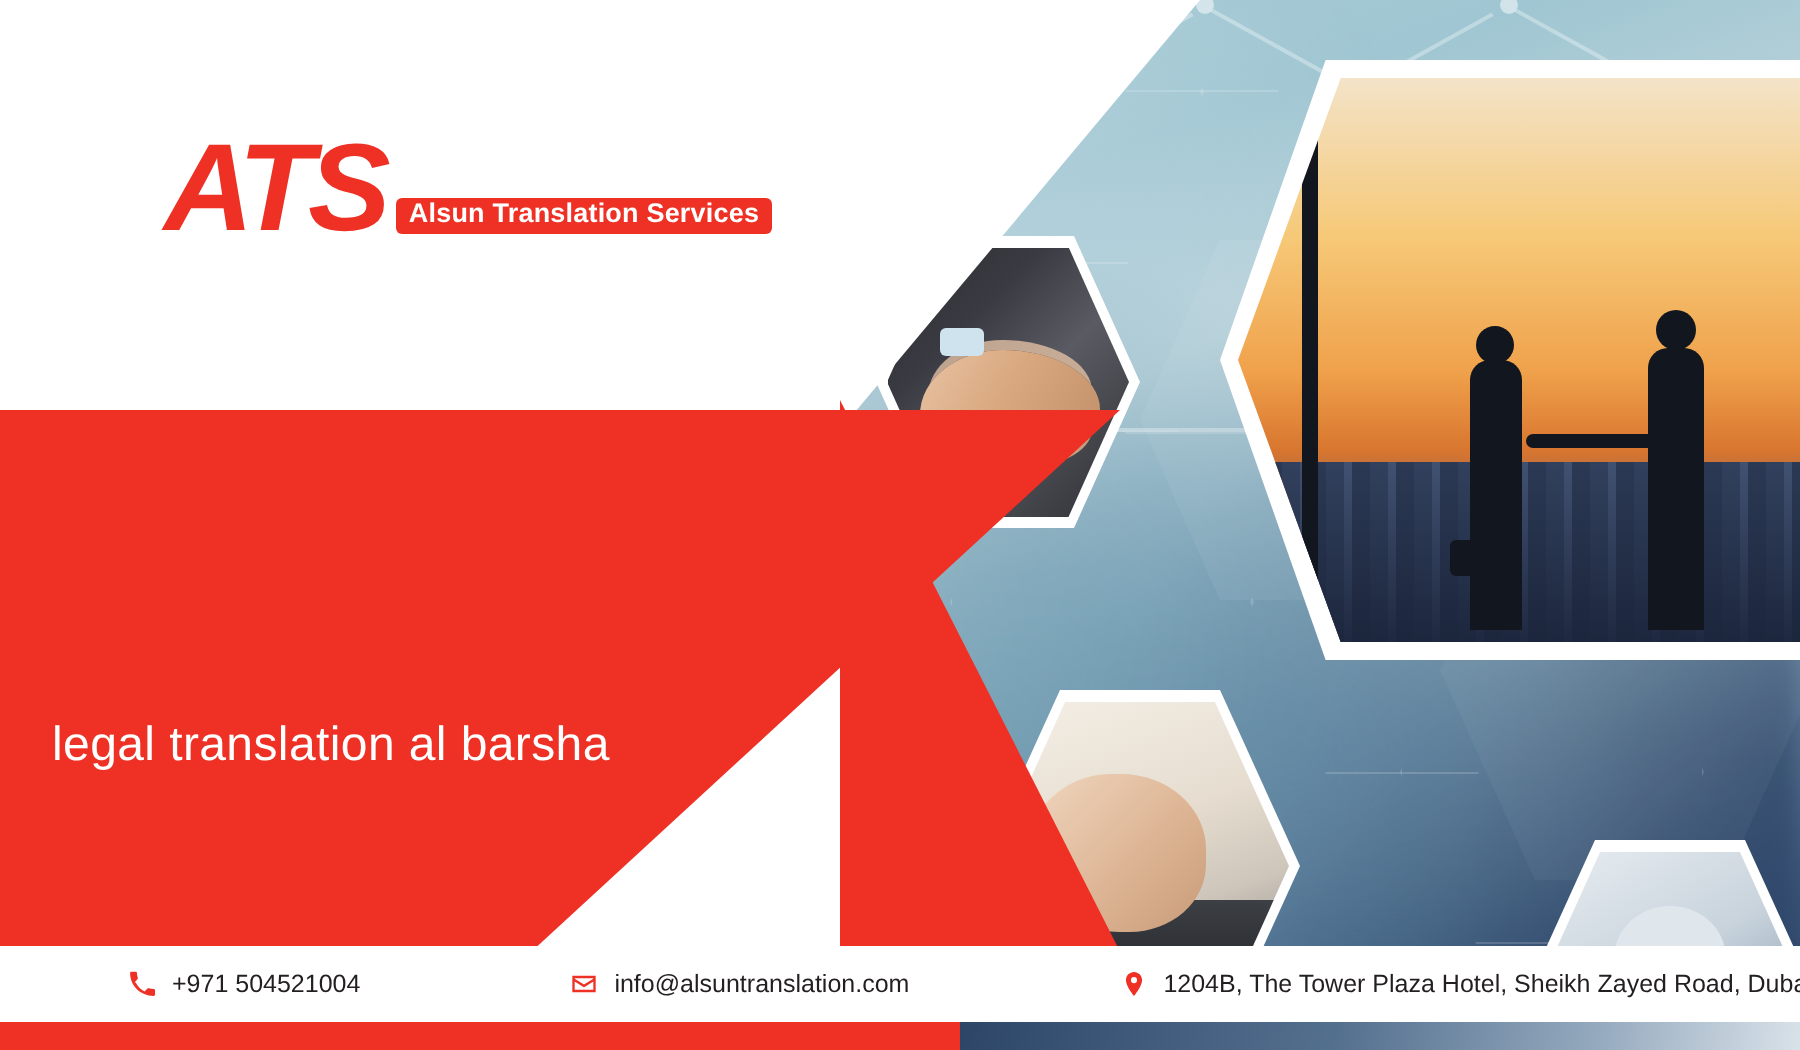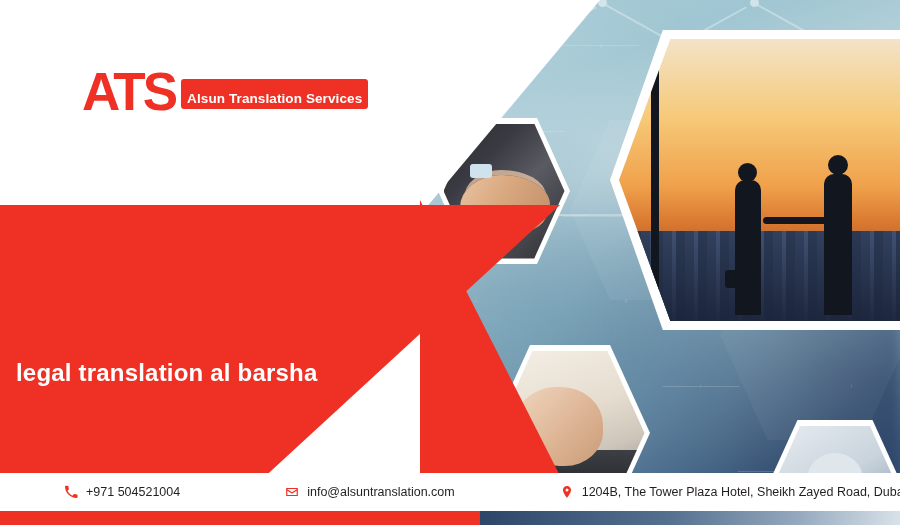--- a/index.html
+++ b/index.html
@@ -129,49 +129,50 @@
   
   .redband{
     position:absolute;
     left:0;top:205px;
     width:560px;height:268px;
     background:#ee3124;
     clip-path:polygon(0 0,100% 0,48% 100%,0 100%);
   }
   .headline{
     position:absolute;
-    left:16px;top:343px;
+    left:26px;top:343px;
     color:#ffffff;
     font-size:24px;
-    font-weight:bold;
+    font-weight:normal;
     letter-spacing:.2px;
     white-space:nowrap;
   }
 
   
   .logo{
     position:absolute;left:82px;top:70px;
     display:flex;align-items:flex-end;gap:6px;
   }
   .logo-ats{
-    font-size:53px;font-weight:bold;color:#ee3124;
+    font-size:62px;font-weight:bold;color:#ee3124;
     line-height:.82;letter-spacing:-3px;
     font-family:"Liberation Sans","DejaVu Sans",sans-serif;
+    font-style:italic;
   }
   .logo-right{display:flex;flex-direction:column;gap:3px;padding-bottom:4px;}
   .logo-arabic{
     color:#ee3124;font-size:21px;font-weight:bold;
     line-height:1;direction:rtl;letter-spacing:0;
     border-top:2px solid #ee3124;border-bottom:2px solid #ee3124;
     padding:1px 4px;
   }
   .logo-en{
     background:#ee3124;color:#ffffff;
     font-size:13.5px;font-weight:bold;
-    padding:12px 6px 3px;border-radius:3px;
+    padding:0 6px 3px;border-radius:3px;
     letter-spacing:.1px;white-space:nowrap;
   }
 
   
   .footer{
     position:absolute;left:0;bottom:14px;
     width:900px;height:38px;
     background:#ffffff;
     display:flex;align-items:center;
     z-index:6;

